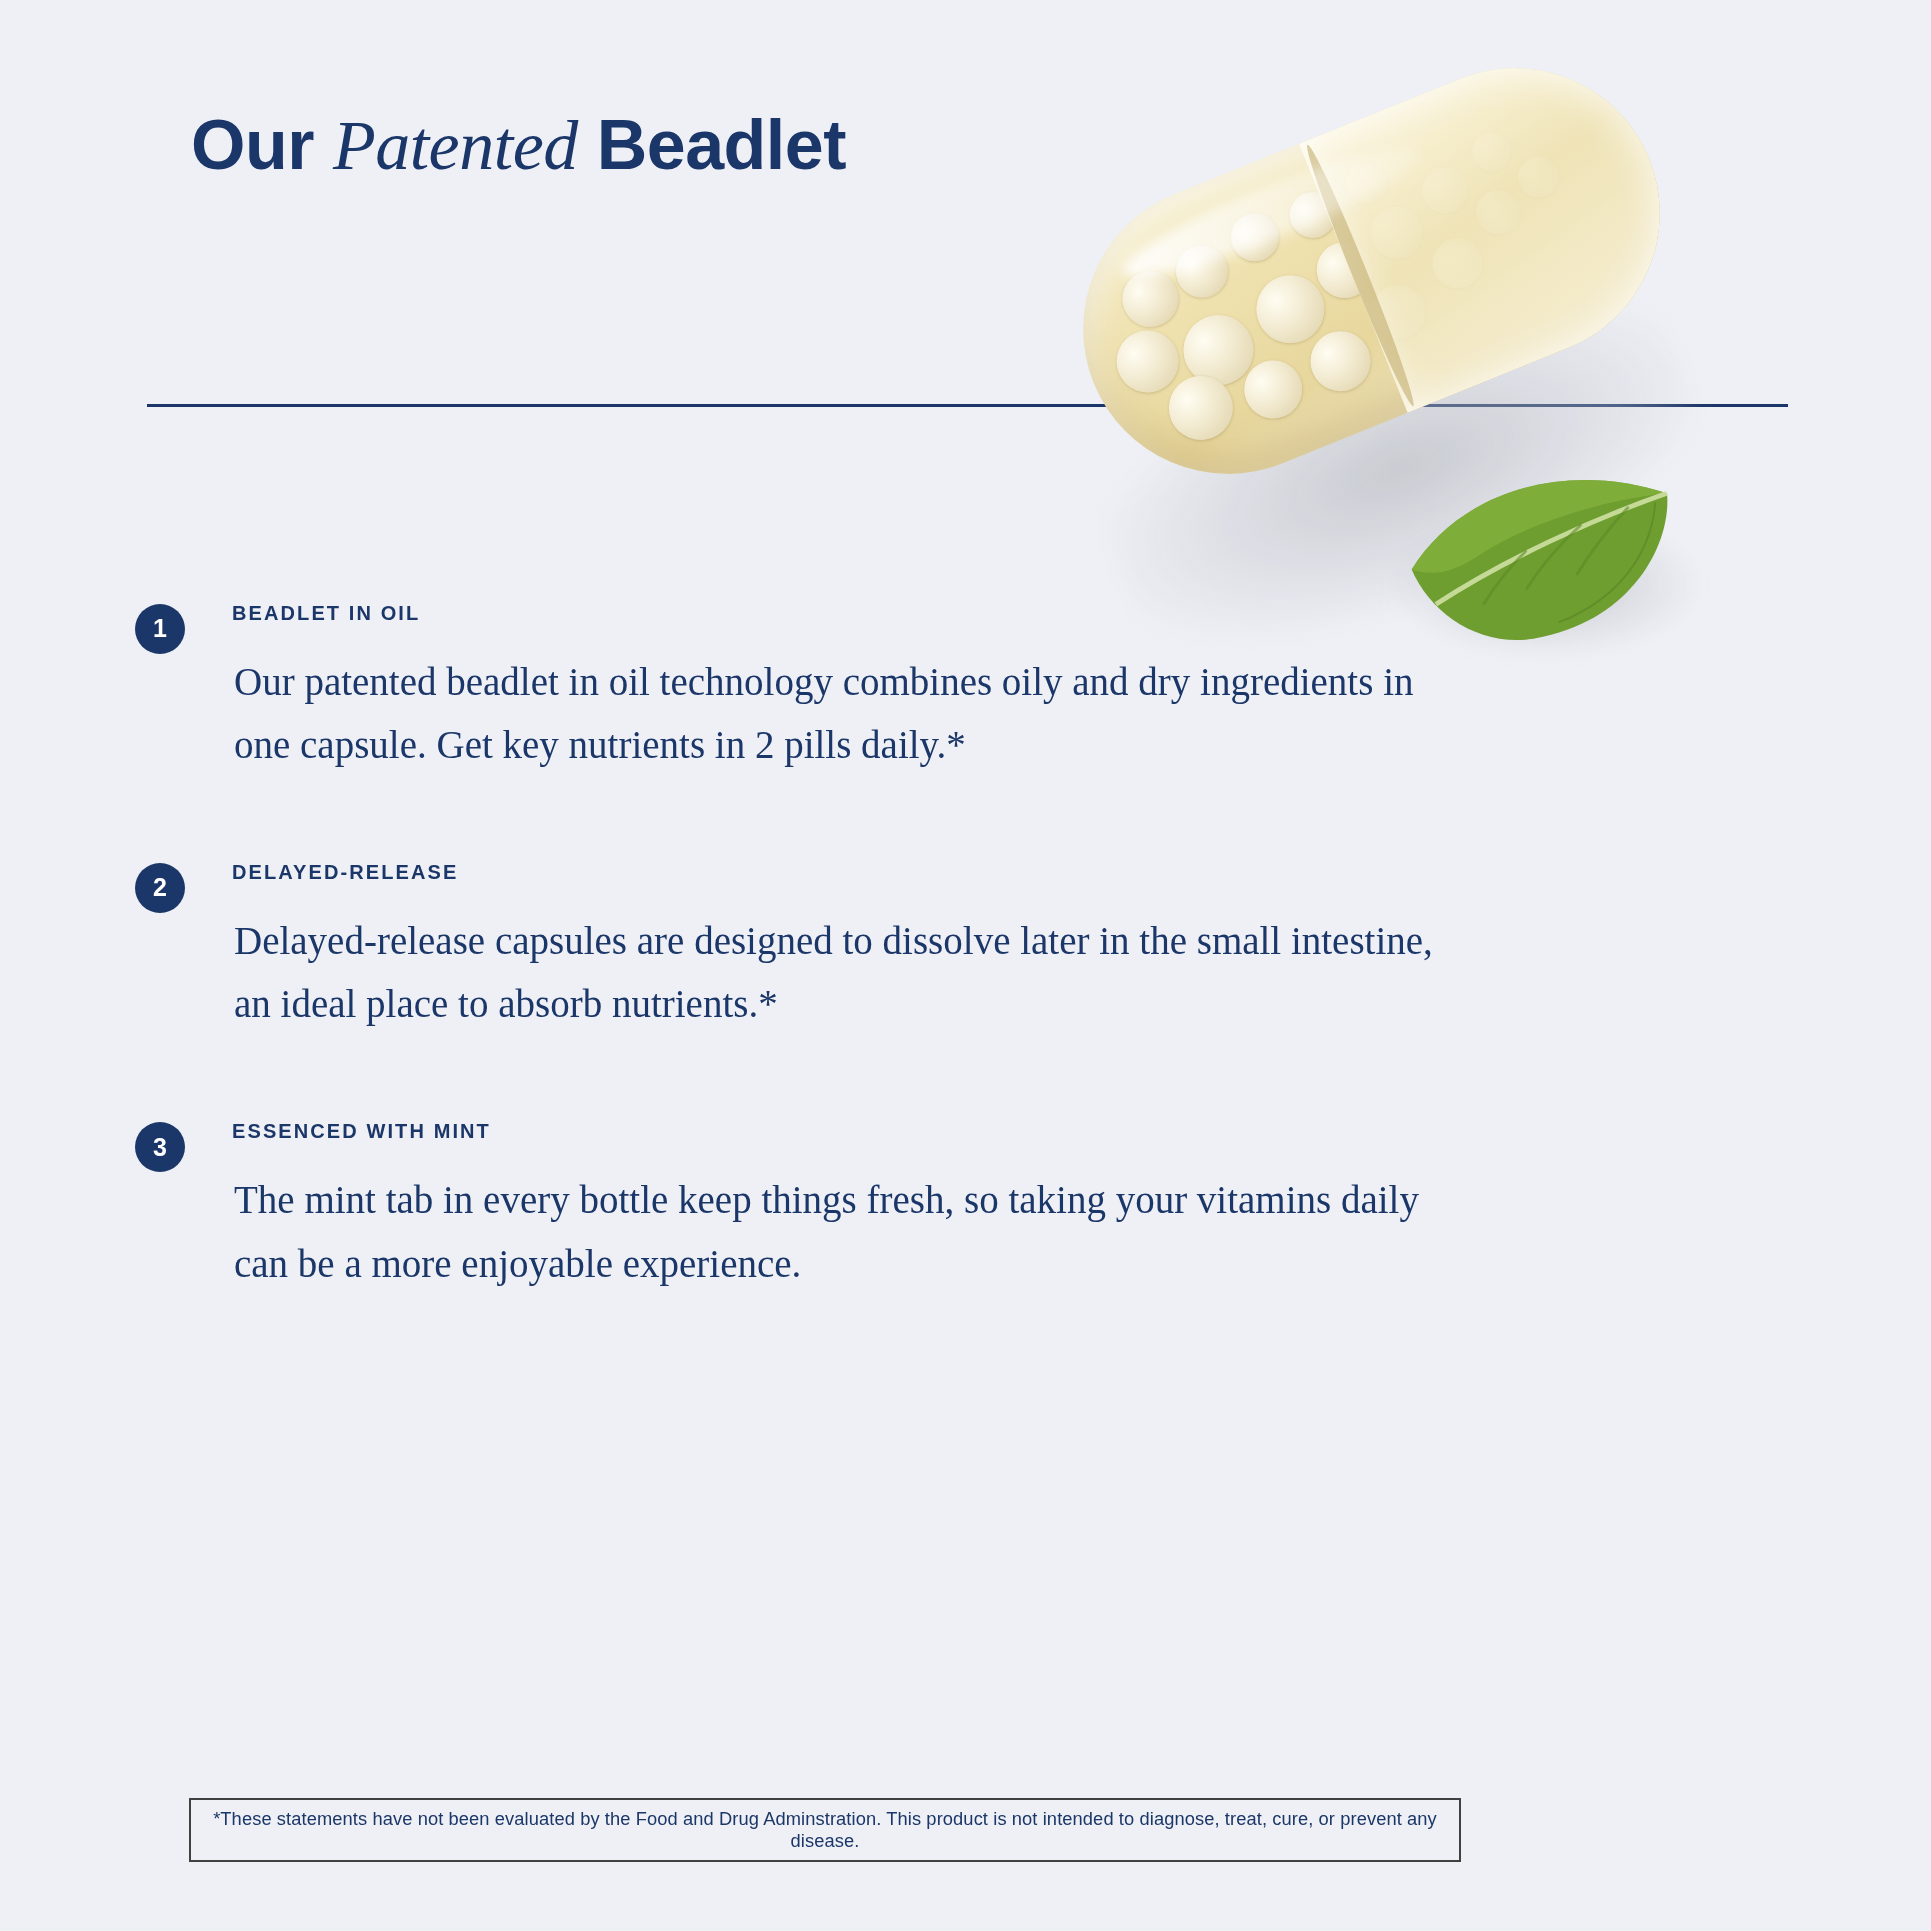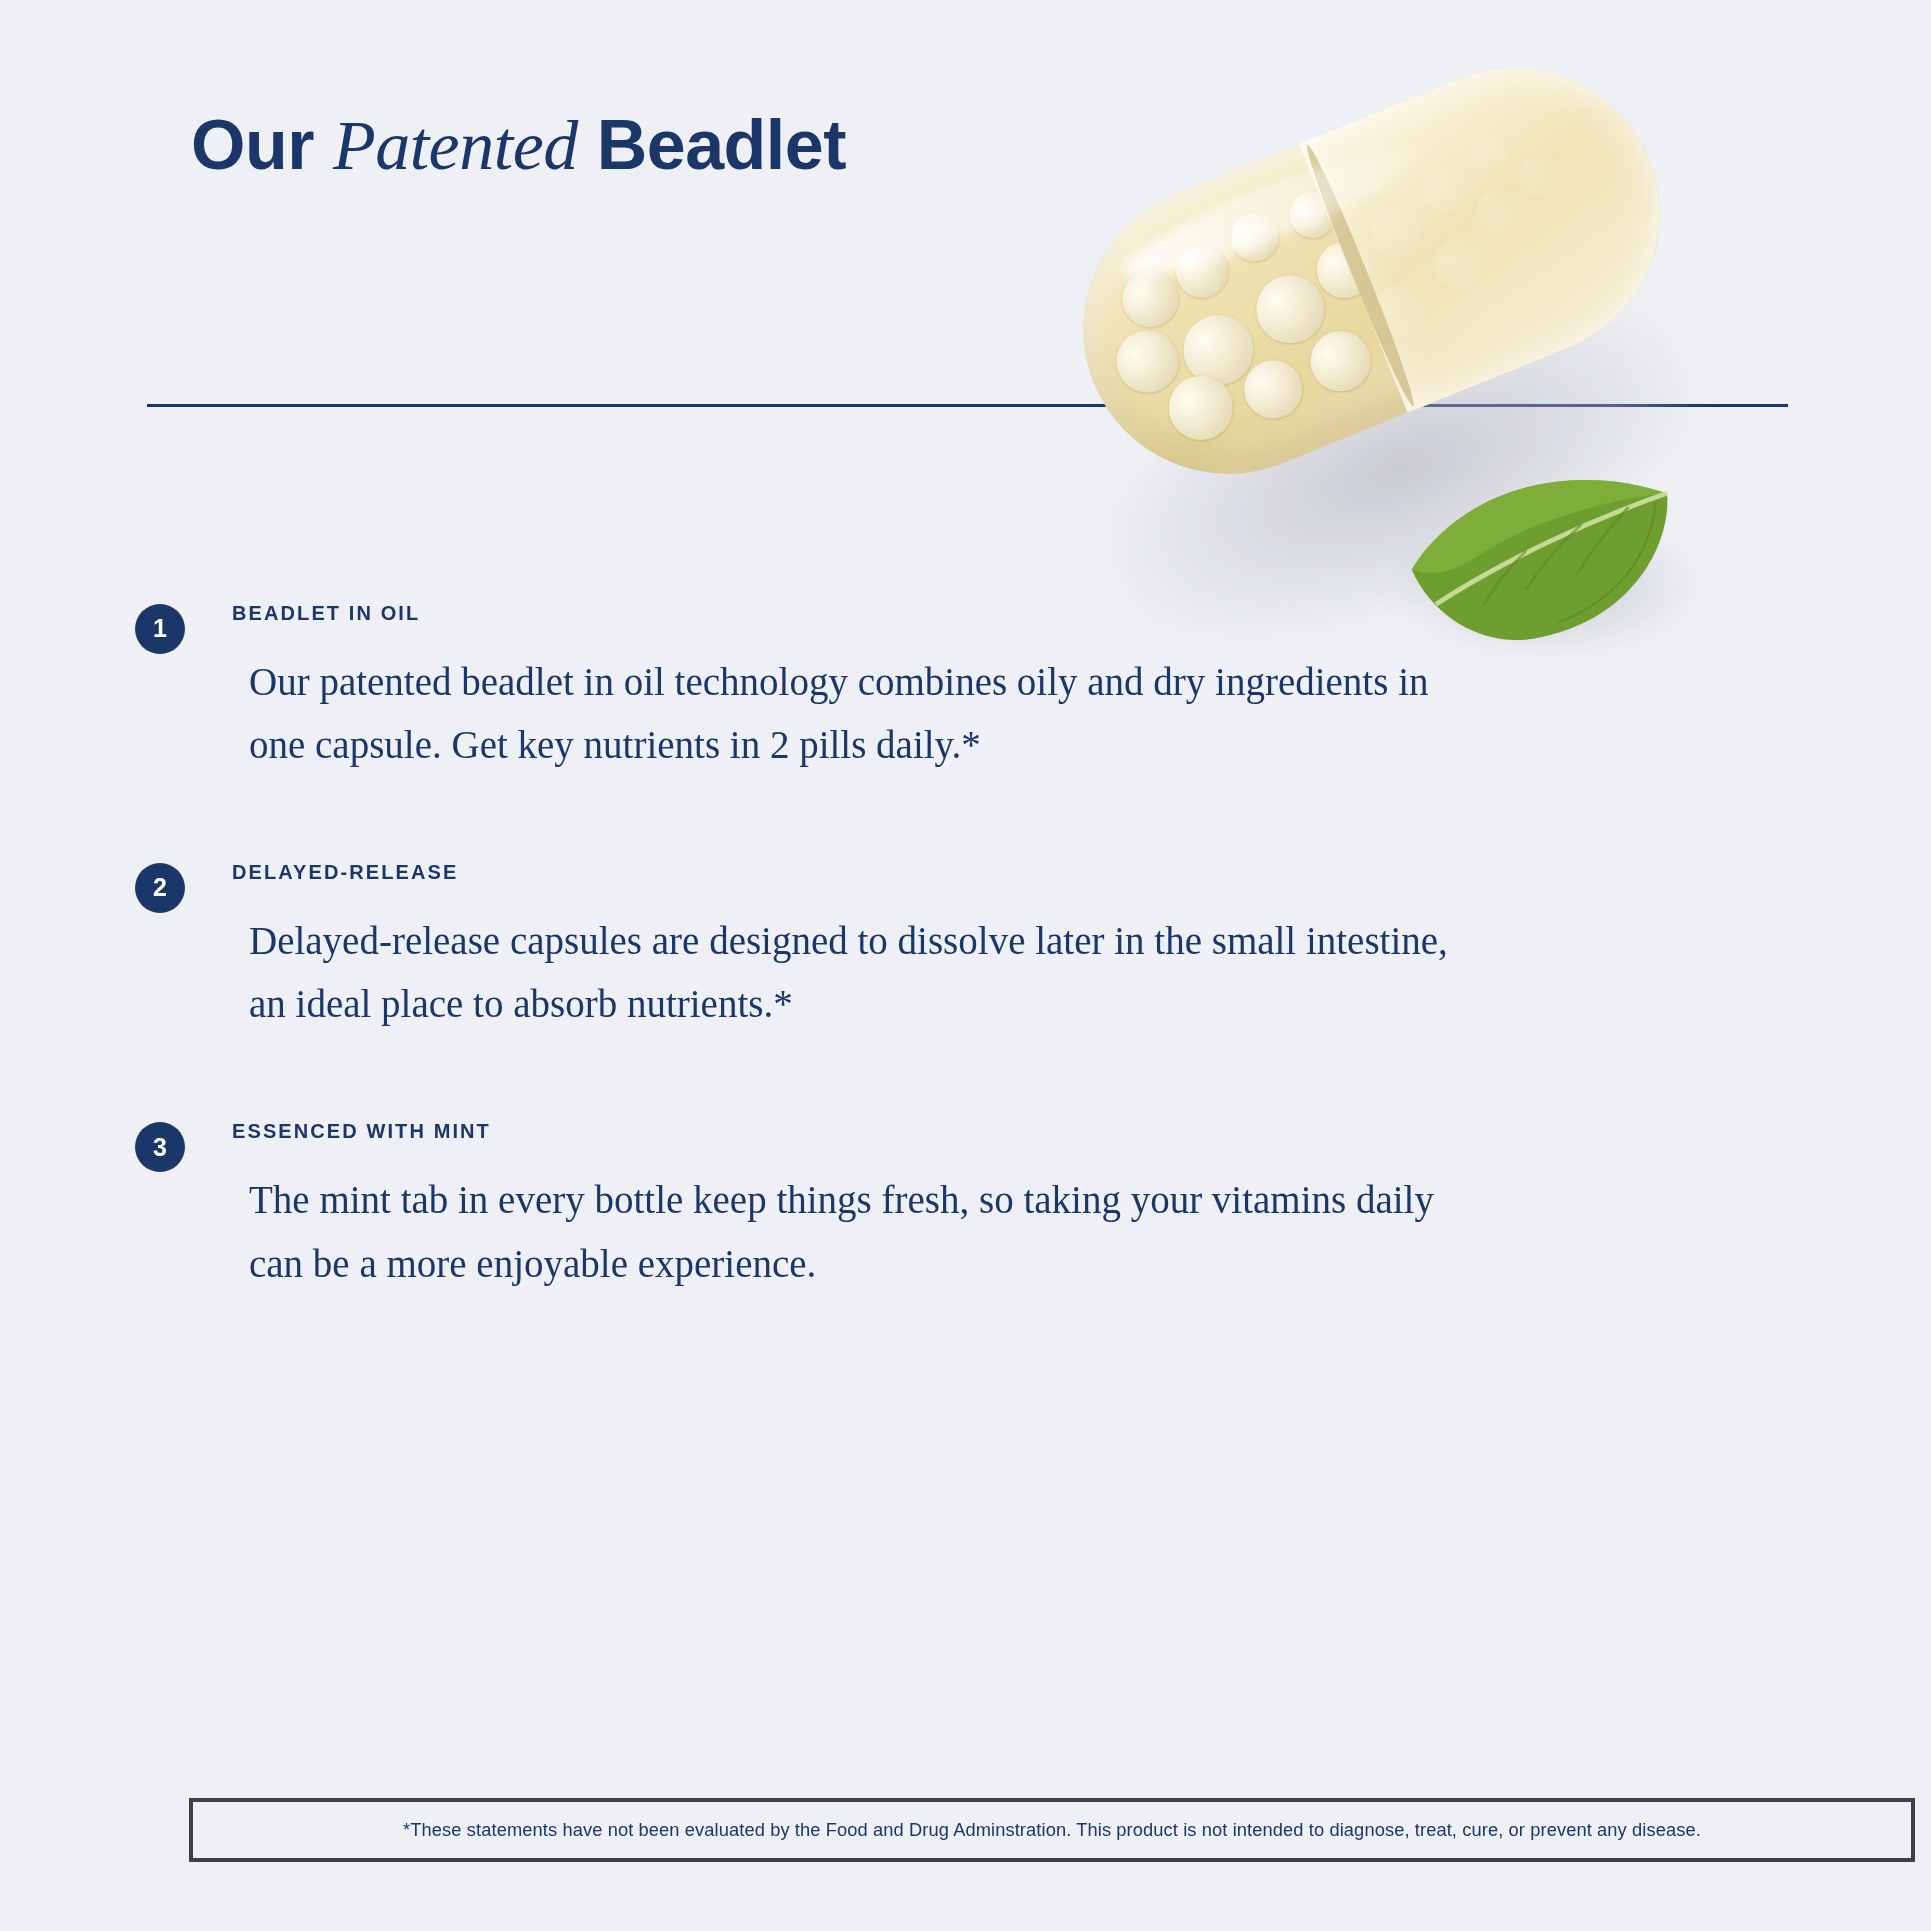--- a/index.html
+++ b/index.html
@@ -174,32 +174,32 @@
     font-size: 20px;
     letter-spacing: 2.1px;
     color: #1b3668;
     margin: 7.7px 0 0 0;
   }
   .item-body {
     font-family: "Liberation Serif", serif;
     font-size: 39px;
     line-height: 1.62;
     color: #1b3668;
-    margin: 25px 0 0 17px;
+    margin: 25px 0 0 2px;
     max-width: 1236px;
   }
 
   
   .disclaimer {
     position: absolute;
     left: 189px;
     top: 1798px;
-    width: 1726px;
+    width: 1272px;
     height: 64px;
-    border: 4px solid #404040;
+    border: 2px solid #404040;
     box-sizing: border-box;
     display: flex;
     align-items: center;
     justify-content: center;
     text-align: center;
   }
   .disclaimer span {
     font-family: "Liberation Sans", sans-serif;
     font-size: 18.3px;
     color: #1b3668;

